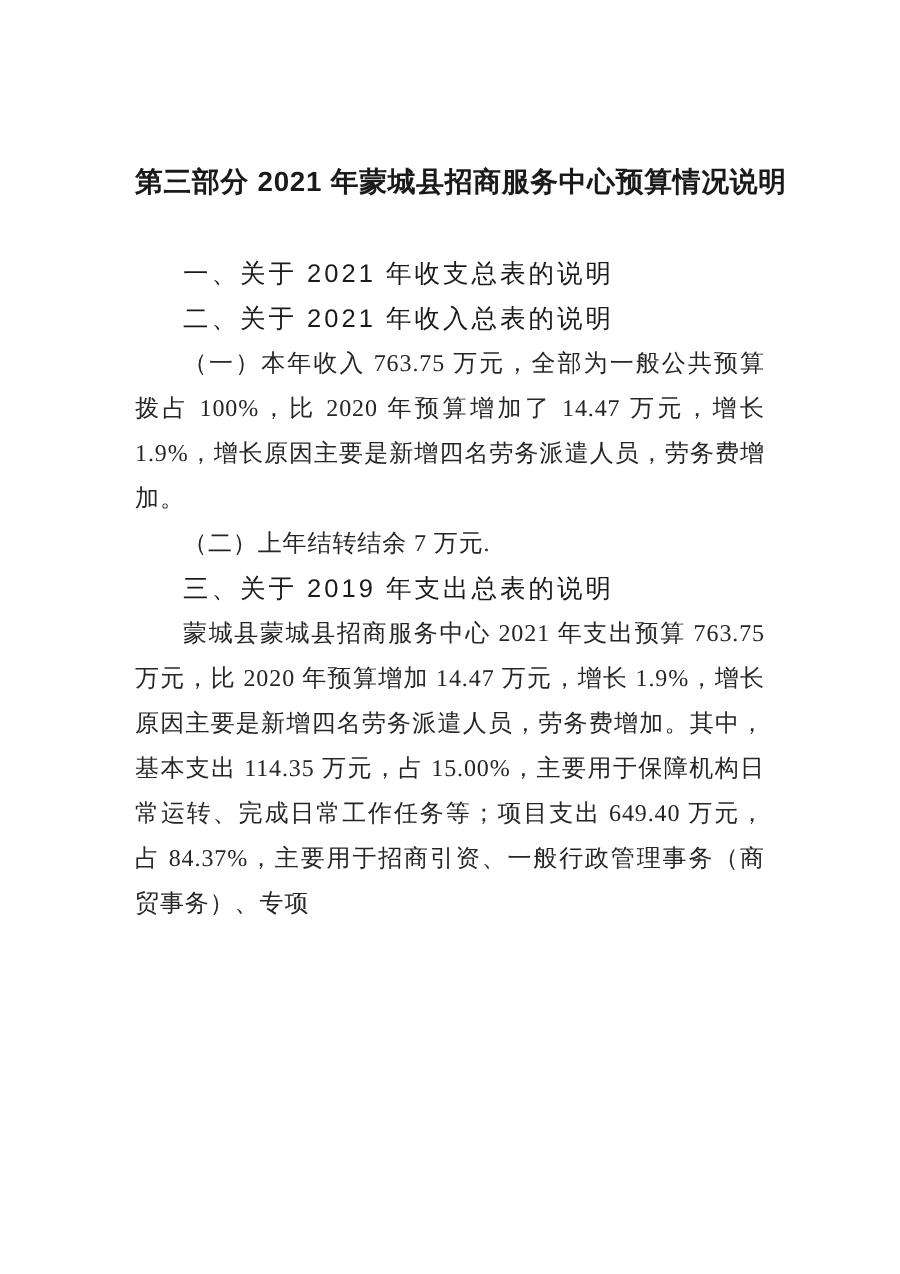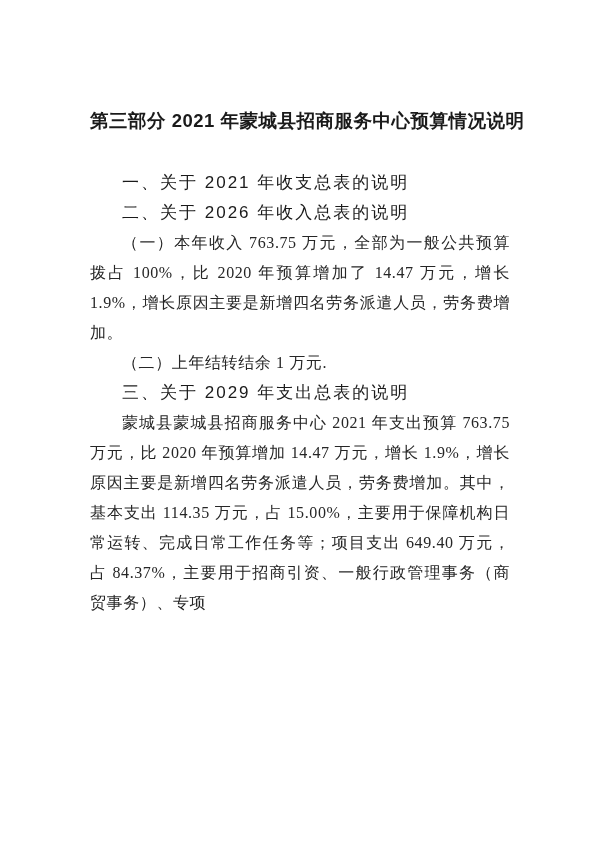--- a/index.html
+++ b/index.html
@@ -56,23 +56,23 @@
 
 <div class="page">
 
   <h1 class="doc-title">第三部分 2021 年蒙城县招商服务中心预算情况说明</h1>
 
   <section class="doc-section">
     <h2 class="section-heading">一、关于 2021 年收支总表的说明</h2>
   </section>
 
   <section class="doc-section">
-    <h2 class="section-heading">二、关于 2026 年收入总表的说明</h2>
+    <h2 class="section-heading">二、关于 2021 年收入总表的说明</h2>
     <p class="doc-paragraph">（一）本年收入 763.75 万元，全部为一般公共预算拨占 100%，比 2020 年预算增加了 14.47 万元，增长 1.9%，增长原因主要是新增四名劳务派遣人员，劳务费增加。</p>
-    <p class="doc-paragraph">（二）上年结转结余 1 万元.</p>
+    <p class="doc-paragraph">（二）上年结转结余 7 万元.</p>
   </section>
 
   <section class="doc-section">
-    <h2 class="section-heading">三、关于 2029 年支出总表的说明</h2>
+    <h2 class="section-heading">三、关于 2019 年支出总表的说明</h2>
     <p class="doc-paragraph">蒙城县蒙城县招商服务中心 2021 年支出预算 763.75 万元，比 2020 年预算增加 14.47 万元，增长 1.9%，增长原因主要是新增四名劳务派遣人员，劳务费增加。其中，基本支出 114.35 万元，占 15.00%，主要用于保障机构日常运转、完成日常工作任务等；项目支出 649.40 万元，占 84.37%，主要用于招商引资、一般行政管理事务（商贸事务）、专项</p>
   </section>
 
 </div>
 
 </body></html>

